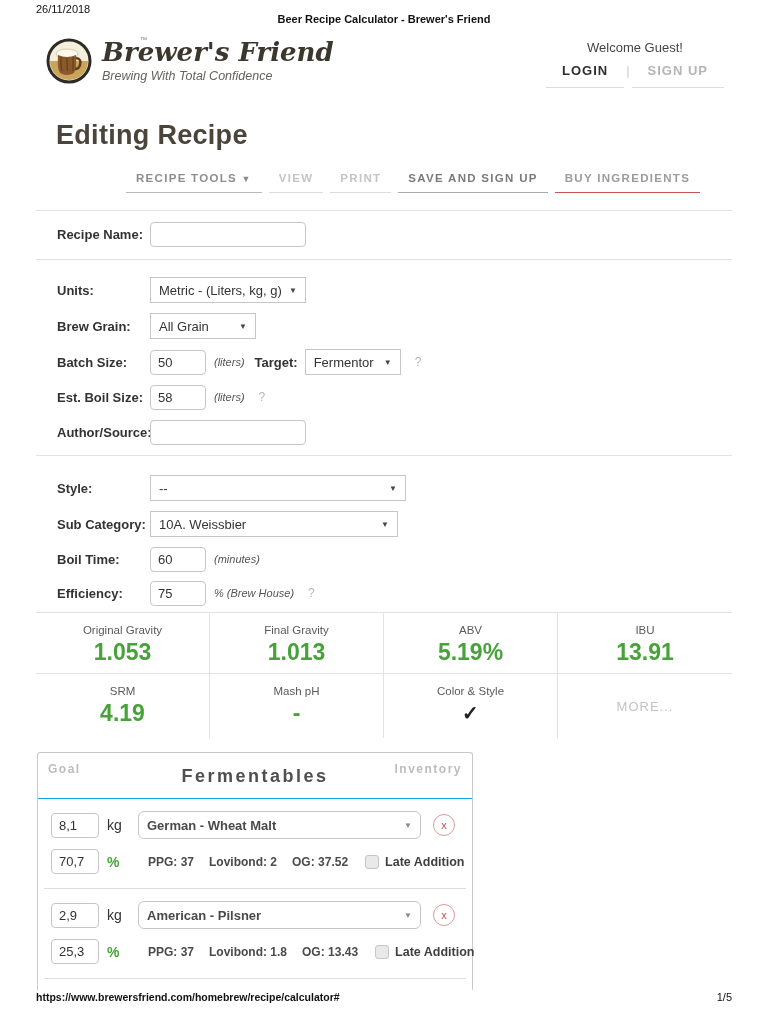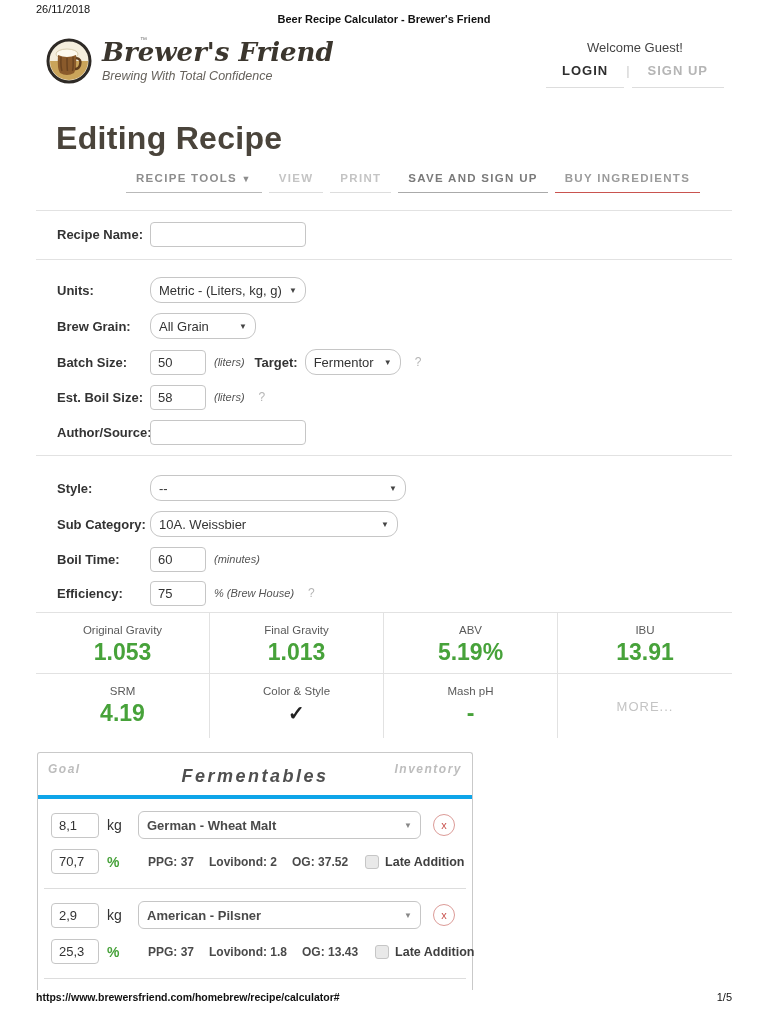--- a/index.html
+++ b/index.html
@@ -23,55 +23,55 @@
 
   .auth { position:absolute; right:44px; top:40px; text-align:center; }
   .auth-welcome { font-size:13px; color:#444; }
   .auth-links { margin-top:8px; display:flex; align-items:flex-start; justify-content:flex-end; }
   .auth-link { display:inline-block; font-size:13px; letter-spacing:1px; padding:0 16px 9px; border-bottom:1px solid #ddd; cursor:pointer; }
   .auth-login { color:#2e2e2e; font-weight:700; }
   .auth-sep { color:#ccc; font-size:13px; padding:0 2px; }
   .auth-signup { color:#b5b5b5; font-weight:700; }
 
   
-  .page-title { position:absolute; left:56px; top:120px; font-size:32px; font-weight:700; color:#4a443b; letter-spacing:0.3px; }
+  .page-title { position:absolute; left:56px; top:120px; font-size:27px; font-weight:700; color:#4a443b; letter-spacing:0.3px; }
   .tabs { position:absolute; left:126px; top:172px; display:flex; align-items:flex-end; gap:7px; }
   .tab { font-size:11.5px; letter-spacing:1.3px; font-weight:700; padding:0 10px 8px; border-bottom:1px solid #b9b9b9; color:#8d8d8d; cursor:pointer; white-space:nowrap; }
   .tab .arr { font-size:9px; }
   .tab-muted { color:#c4c4c4; border-bottom-color:#ddd; }
   .tab-strong { color:#7a7a7a; border-bottom-color:#aaa; }
   .tab-buy { color:#9b9b9b; border-bottom-color:#c9534f; }
 
   .hr { position:absolute; left:36px; right:36px; height:0; border-top:1px solid #e2e2e2; }
 
   
   .frow { position:absolute; left:57px; display:flex; align-items:center; height:26px; }
   .flabel { width:93px; font-size:13px; font-weight:700; color:#333; flex:none; }
   .tinput { height:25px; border:1px solid #c6c6c6; border-radius:4px; padding:2px 7px; font-size:13px; color:#333; font-family:"Liberation Sans", sans-serif; background:#fff; }
   .w156 { width:156px; } .w56 { width:56px; flex:none; }
-  .sel { height:26px; border:1px solid #c6c6c6; border-radius:11px; background:#fff; display:flex; align-items:center; padding:0 8px; font-size:13px; color:#333; cursor:pointer; }
+  .sel { height:26px; border:1px solid #c6c6c6; border-radius:0; background:#fff; display:flex; align-items:center; padding:0 8px; font-size:13px; color:#333; cursor:pointer; }
   .sel .sel-txt { flex:1; white-space:nowrap; overflow:hidden; }
   .sel .arr { font-size:8px; color:#444; margin-left:8px; }
   .hint { font-style:italic; font-size:11px; color:#555; margin-left:8px; white-space:nowrap; }
   .help { color:#b5b5b5; font-size:12px; margin-left:14px; cursor:pointer; }
   .tlabel { font-size:13px; font-weight:700; color:#333; margin-left:10px; margin-right:7px; }
 
   
   .stats { position:absolute; left:36px; right:36px; top:612px; display:grid; grid-template-columns:repeat(4,1fr); border-top:1px solid #e2e2e2; }
   .scell { height:61px; text-align:center; padding-top:11px; border-right:1px solid #e2e2e2; border-bottom:1px solid #e2e2e2; }
   .scell:nth-child(4n) { border-right:none; }
   .scell.r2 { height:64px; border-bottom:none; }
   .slabel { font-size:11.5px; color:#5a5a5a; margin-bottom:3px; }
   .svalue { font-size:23px; font-weight:600; color:#47a23a; line-height:26px; }
   .svalue.dark { color:#222; font-size:20px; }
   .smore { display:flex; align-items:center; justify-content:center; height:100%; padding-bottom:10px; color:#c4c4c4; font-size:13px; letter-spacing:1px; cursor:pointer; }
 
   
   .panel { position:absolute; left:37px; top:752px; width:436px; height:238px; border:1px solid #c9c9c9; border-bottom:none; border-radius:3px 3px 0 0; background:#fff; }
-  .panel-head { position:relative; height:46px; border-bottom:4px solid #0ea5e9;font-style:italic; }
+  .panel-head { position:relative; height:46px; border-bottom:1px solid #0ea5e9; }
   .ph-side { position:absolute; top:9px; font-size:12px; letter-spacing:1.5px; color:#bdbdbd; font-weight:600; cursor:pointer; }
   .ph-goal { left:10px; } .ph-inv { right:10px; }
   .ph-title { text-align:center; padding-top:13px; font-size:18px; font-weight:700; letter-spacing:2.5px; color:#4f4f4f; }
   .fentry { padding:12px 12px 14px 13px; }
   .fline { display:flex; align-items:center; }
   .fline2 { margin-top:10px; }
   .famt { width:48px; flex:none; }
   .funit { margin-left:8px; width:22px; font-size:14px; color:#333; flex:none; }
   .funit.pct { color:#47a23a; font-weight:700; }
   .fsel { margin-left:9px; width:283px; height:28px; border-radius:6px; }
@@ -226,26 +226,26 @@
     </div>
     <div class="scell">
       <div class="slabel">IBU</div>
         <div class="svalue">13.91</div>
     </div>
     <div class="scell r2">
       <div class="slabel">SRM</div>
         <div class="svalue">4.19</div>
     </div>
     <div class="scell r2">
+      <div class="slabel">Mash pH</div>
+        <div class="svalue">-</div>
+    </div>
+    <div class="scell r2">
       <div class="slabel">Color &amp; Style</div>
         <div class="svalue dark">✓</div>
-    </div>
-    <div class="scell r2">
-      <div class="slabel">Mash pH</div>
-        <div class="svalue">-</div>
     </div>
     <div class="scell r2">
       <div class="smore">MORE...</div>
     </div>
   </div>
 
   <div class="panel">
     <div class="panel-head">
       <span class="ph-side ph-goal">Goal</span>
       <div class="ph-title">Fermentables</div>

